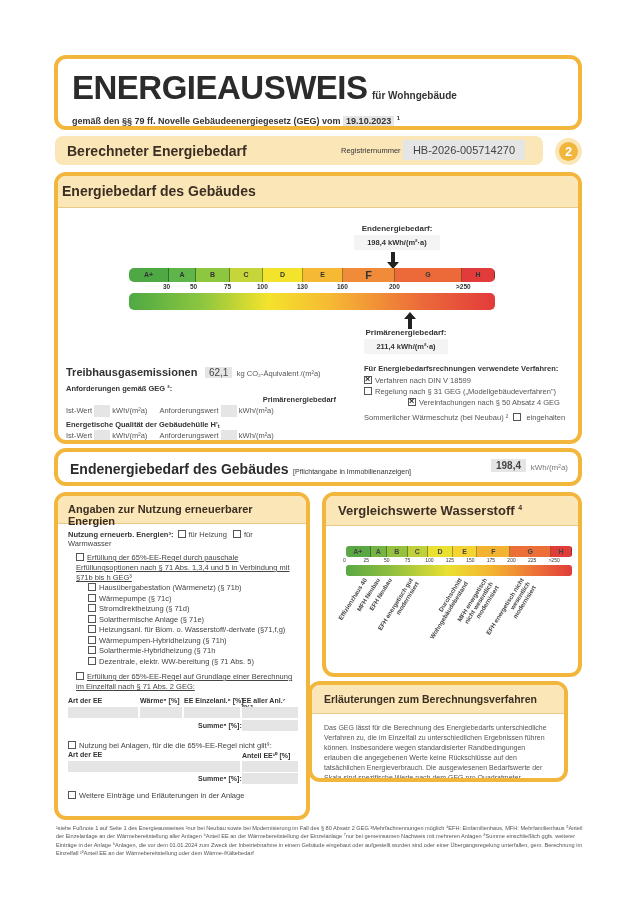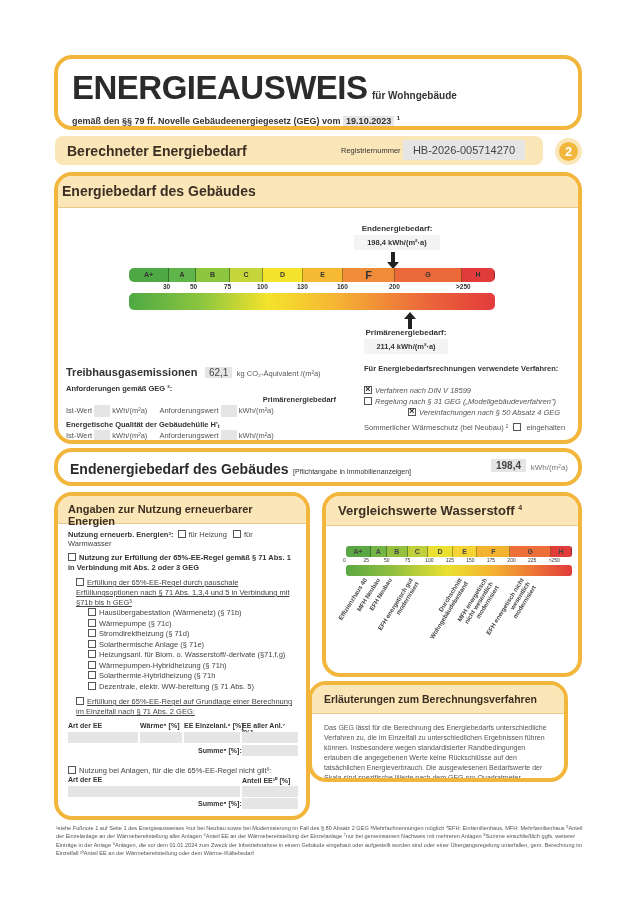--- a/index.html
+++ b/index.html
@@ -1,17 +1,17 @@
 <!DOCTYPE html>
 <html><head>
 <meta charset="utf-8">
 <style>
   * { box-sizing: border-box; margin: 0; padding: 0; }
   body { width: 636px; height: 900px; background: #fff; font-family: "Liberation Sans", sans-serif; color: #333; position: relative; overflow: hidden; }
-  .box { position: absolute; border: 4px solid #f2b63c; border-radius: 18px; background: #fff; }
+  .box { position: absolute; border: 4px solid #f2b63c; border-radius: 12px; background: #fff; }
   .hdr { background: #fbe6b8; border-bottom: 1px solid #e9c98a; color: #3b2f23; font-weight: bold; }
   .cb { display: inline-block; width: 8px; height: 8px; border: 1px solid #555; vertical-align: middle; margin-right: 3px; position: relative; top: -1px; background: #fff; }
   .cb.x::after { content: "×"; position: absolute; left: 0px; top: -4px; font-size: 9px; line-height: 12px; color: #222; font-weight: bold; }
   .fld { display: inline-block; background: #e5e5e5; height: 12px; vertical-align: middle; }
   .small { font-size: 7.5px; color: #555; }
   .bold { font-weight: bold; color: #333; }
 </style>
 </head>
 <body>
 
@@ -100,21 +100,21 @@
       <span class="fld" style="width:16px;"></span>
       <span>kWh/(m²a)</span>
       <span style="margin-left:10px;">Anforderungswert</span>
       <span class="fld" style="width:16px;"></span>
       <span>kWh/(m²a)</span>
     </div>
   </div>
 
   <div style="position:absolute; left:306px; top:188px; width:215px;">
     <div class="small bold">Für Energiebedarfsrechnungen verwendete Verfahren:</div>
-    <div id="proc-list" style="margin-top:13px;font-style:italic;">
+    <div id="proc-list" style="margin-top:3px;">
         <div class="small" style="margin-top: 2px;"><span class="cb x"></span><span>Verfahren nach DIN V 18599</span></div>
         <div class="small" style="margin-top: 2px;"><span class="cb"></span><span>Regelung nach § 31 GEG („Modellgebäudeverfahren")</span></div>
         <div class="small" style="margin-top: 2px; padding-left: 44px;"><span class="cb x"></span><span>Vereinfachungen nach § 50 Absatz 4 GEG</span></div>
       </div>
     <div class="small" style="margin-top:6px;">
       <span>Sommerlicher Wärmeschutz (bei Neubau) ²</span>
       <span class="cb" style="margin-left:3px;"></span>
       <span>eingehalten</span>
     </div>
   </div>
@@ -129,23 +129,20 @@
 
 <div class="box" style="left:54px; top:492px; width:256px; height:328px; overflow:hidden;">
   <div class="hdr" style="height:28px; padding:7px 10px; font-size:11px;">
     <span>Angaben zur Nutzung erneuerbarer Energien</span>
   </div>
   <div style="padding:6px 10px 0 10px; font-size:7.5px; color:#444;">
     <div>
       <span class="bold">Nutzung erneuerb. Energien³:</span>
       <span class="cb" style="margin-left:2px;"></span><span>für Heizung</span>
       <span class="cb" style="margin-left:4px;"></span><span>für Warmwasser</span>
-    </div>
-    <div style="margin-top:5px; line-height:10px;">
-      <span class="cb"></span><span class="bold">Nutzung zur Erfüllung der 65%-EE-Regel gemäß § 71 Abs. 1 in Verbindung mit Abs. 2 oder 3 GEG</span>
     </div>
     <div style="margin-top:5px; margin-left:8px; line-height:10px;">
       <span class="cb"></span><span style="text-decoration:underline;">Erfüllung der 65%-EE-Regel durch pauschale Erfüllungsoptionen nach § 71 Abs. 1,3,4 und 5 in Verbindung mit §71b bis h GEG³</span>
     </div>
     <div id="option-list" style="margin-left:20px; line-height:10.5px;">
         <div><span class="cb"></span><span>Hausübergabestation (Wärmenetz) (§ 71b)</span></div>
         <div><span class="cb"></span><span>Wärmepumpe (§ 71c)</span></div>
         <div><span class="cb"></span><span>Stromdirektheizung (§ 71d)</span></div>
         <div><span class="cb"></span><span>Solarthermische Anlage (§ 71e)</span></div>
         <div><span class="cb"></span><span>Heizungsanl. für Biom. o. Wasserstoff/-derivate (§71,f,g)</span></div>

